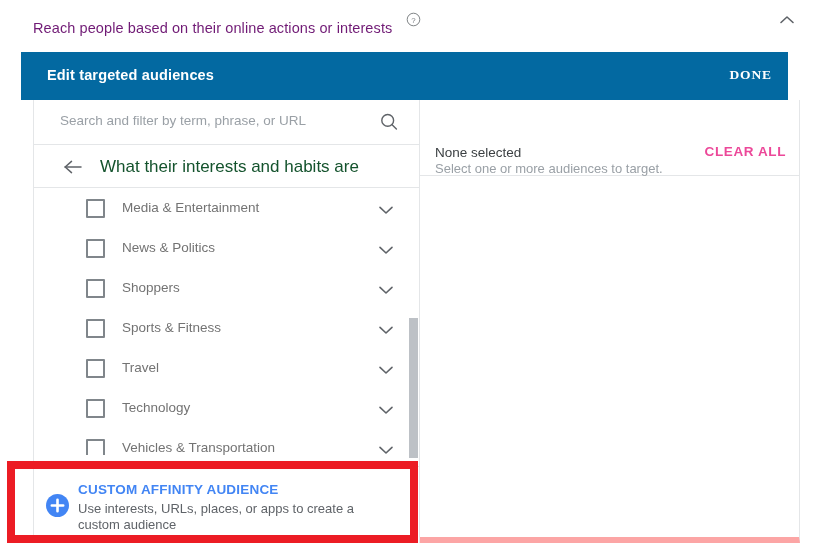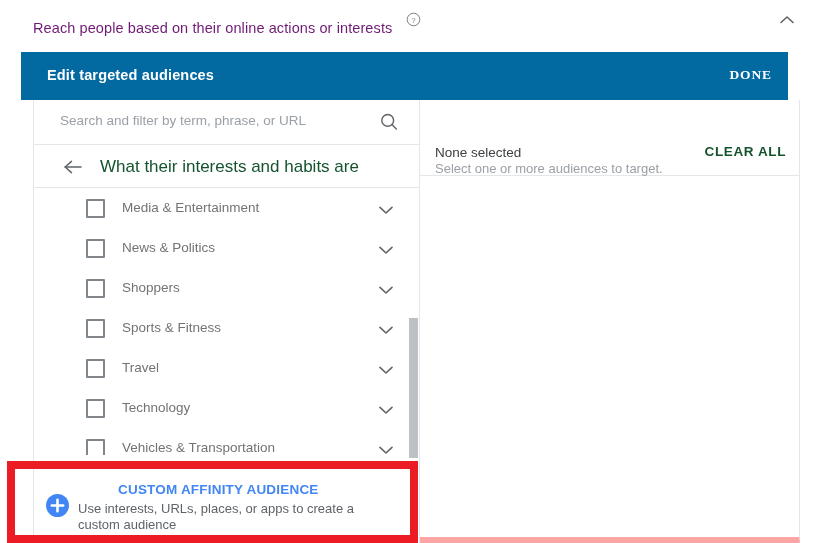--- a/index.html
+++ b/index.html
@@ -208,21 +208,20 @@
     left: 12px; top: 27px;
     width: 23px; height: 23px;
   }
   #custom-affinity-title {
     position: absolute;
     left: 44px; top: 15px;
     font-size: 13.5px;
     font-weight: bold;
     color: #4285f4;
     letter-spacing: 0.2px;
-    margin-left: 40px;
   }
   #custom-affinity-desc {
     position: absolute;
     left: 44px; top: 34px;
     width: 308px;
     font-size: 13px;
     line-height: 16px;
     color: #5f6368;
   }
 
@@ -254,21 +253,21 @@
     position: absolute;
     left: 15px; top: 14px;
     font-size: 13.5px;
     color: #3c4043;
   }
   #clear-all-button {
     position: absolute;
     right: 14px; top: 13px;
     font-size: 13.5px;
     font-weight: bold;
-    color: #14532d;
+    color: #ec4899;
     letter-spacing: 0.6px;
     cursor: pointer;
     background: none;
     border: none;
     font-family: inherit;
     padding: 0;
   }
   #empty-state-text {
     position: absolute;
     left: 15px; top: 61px;

